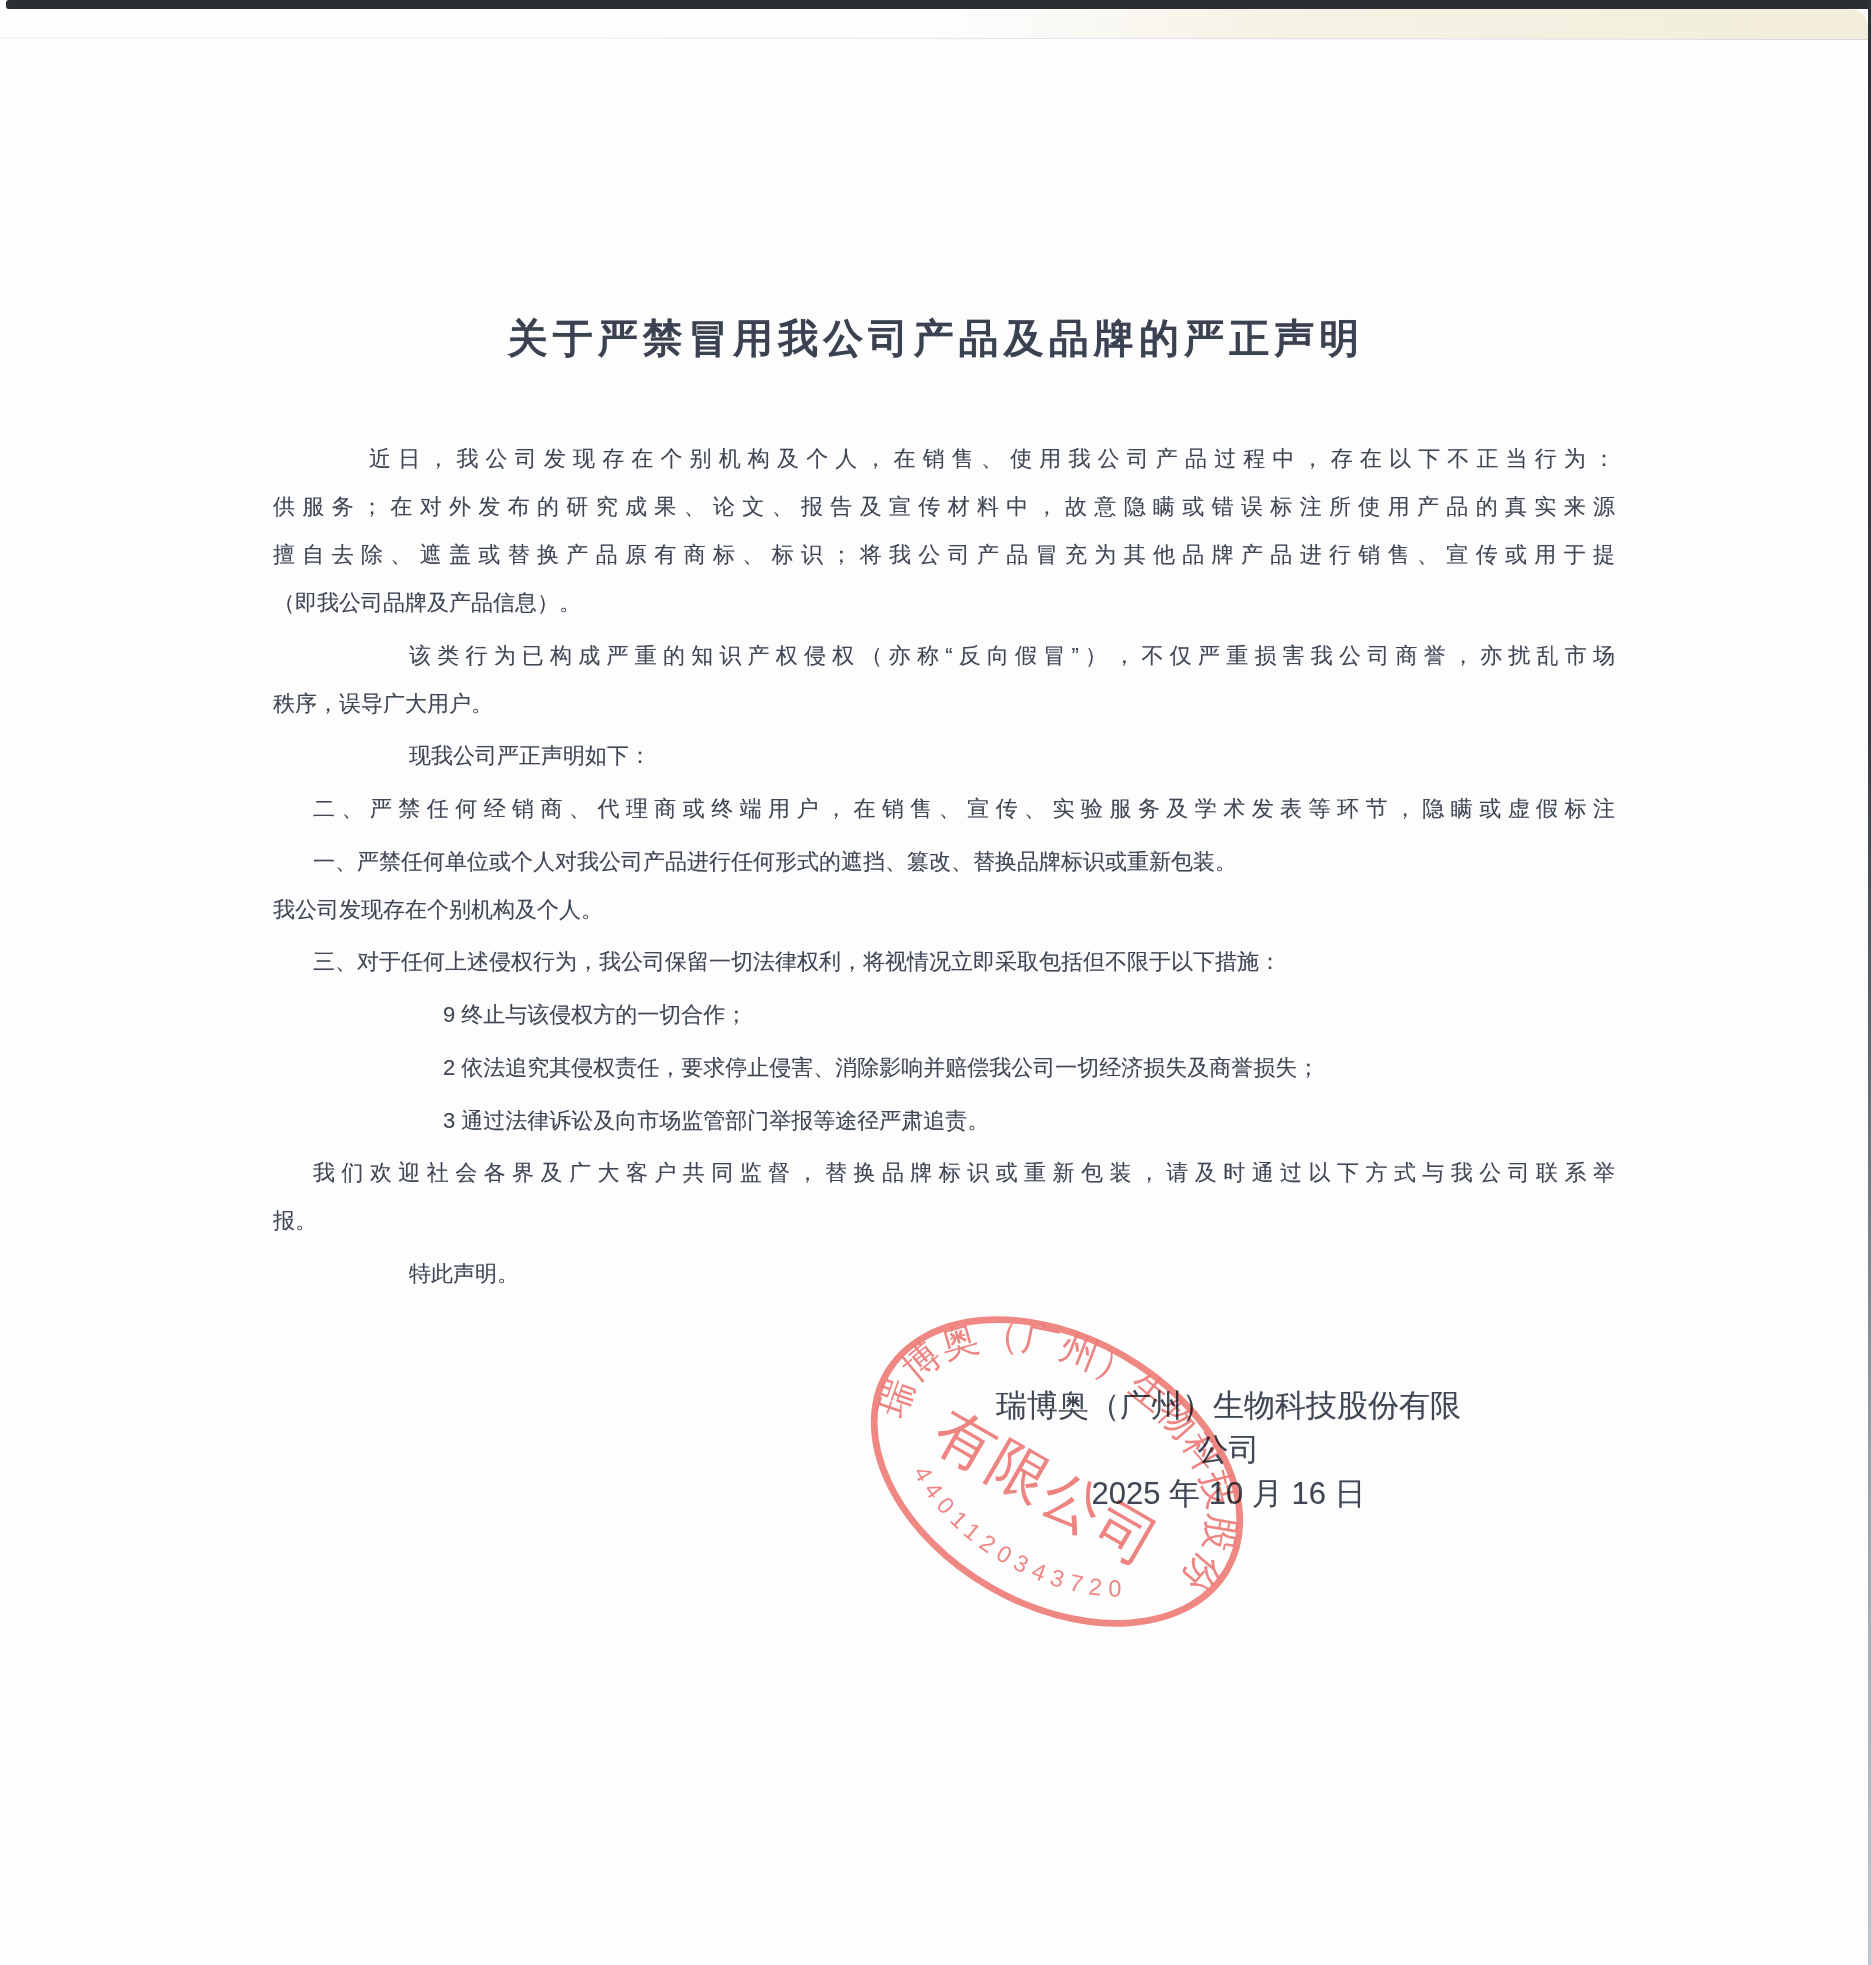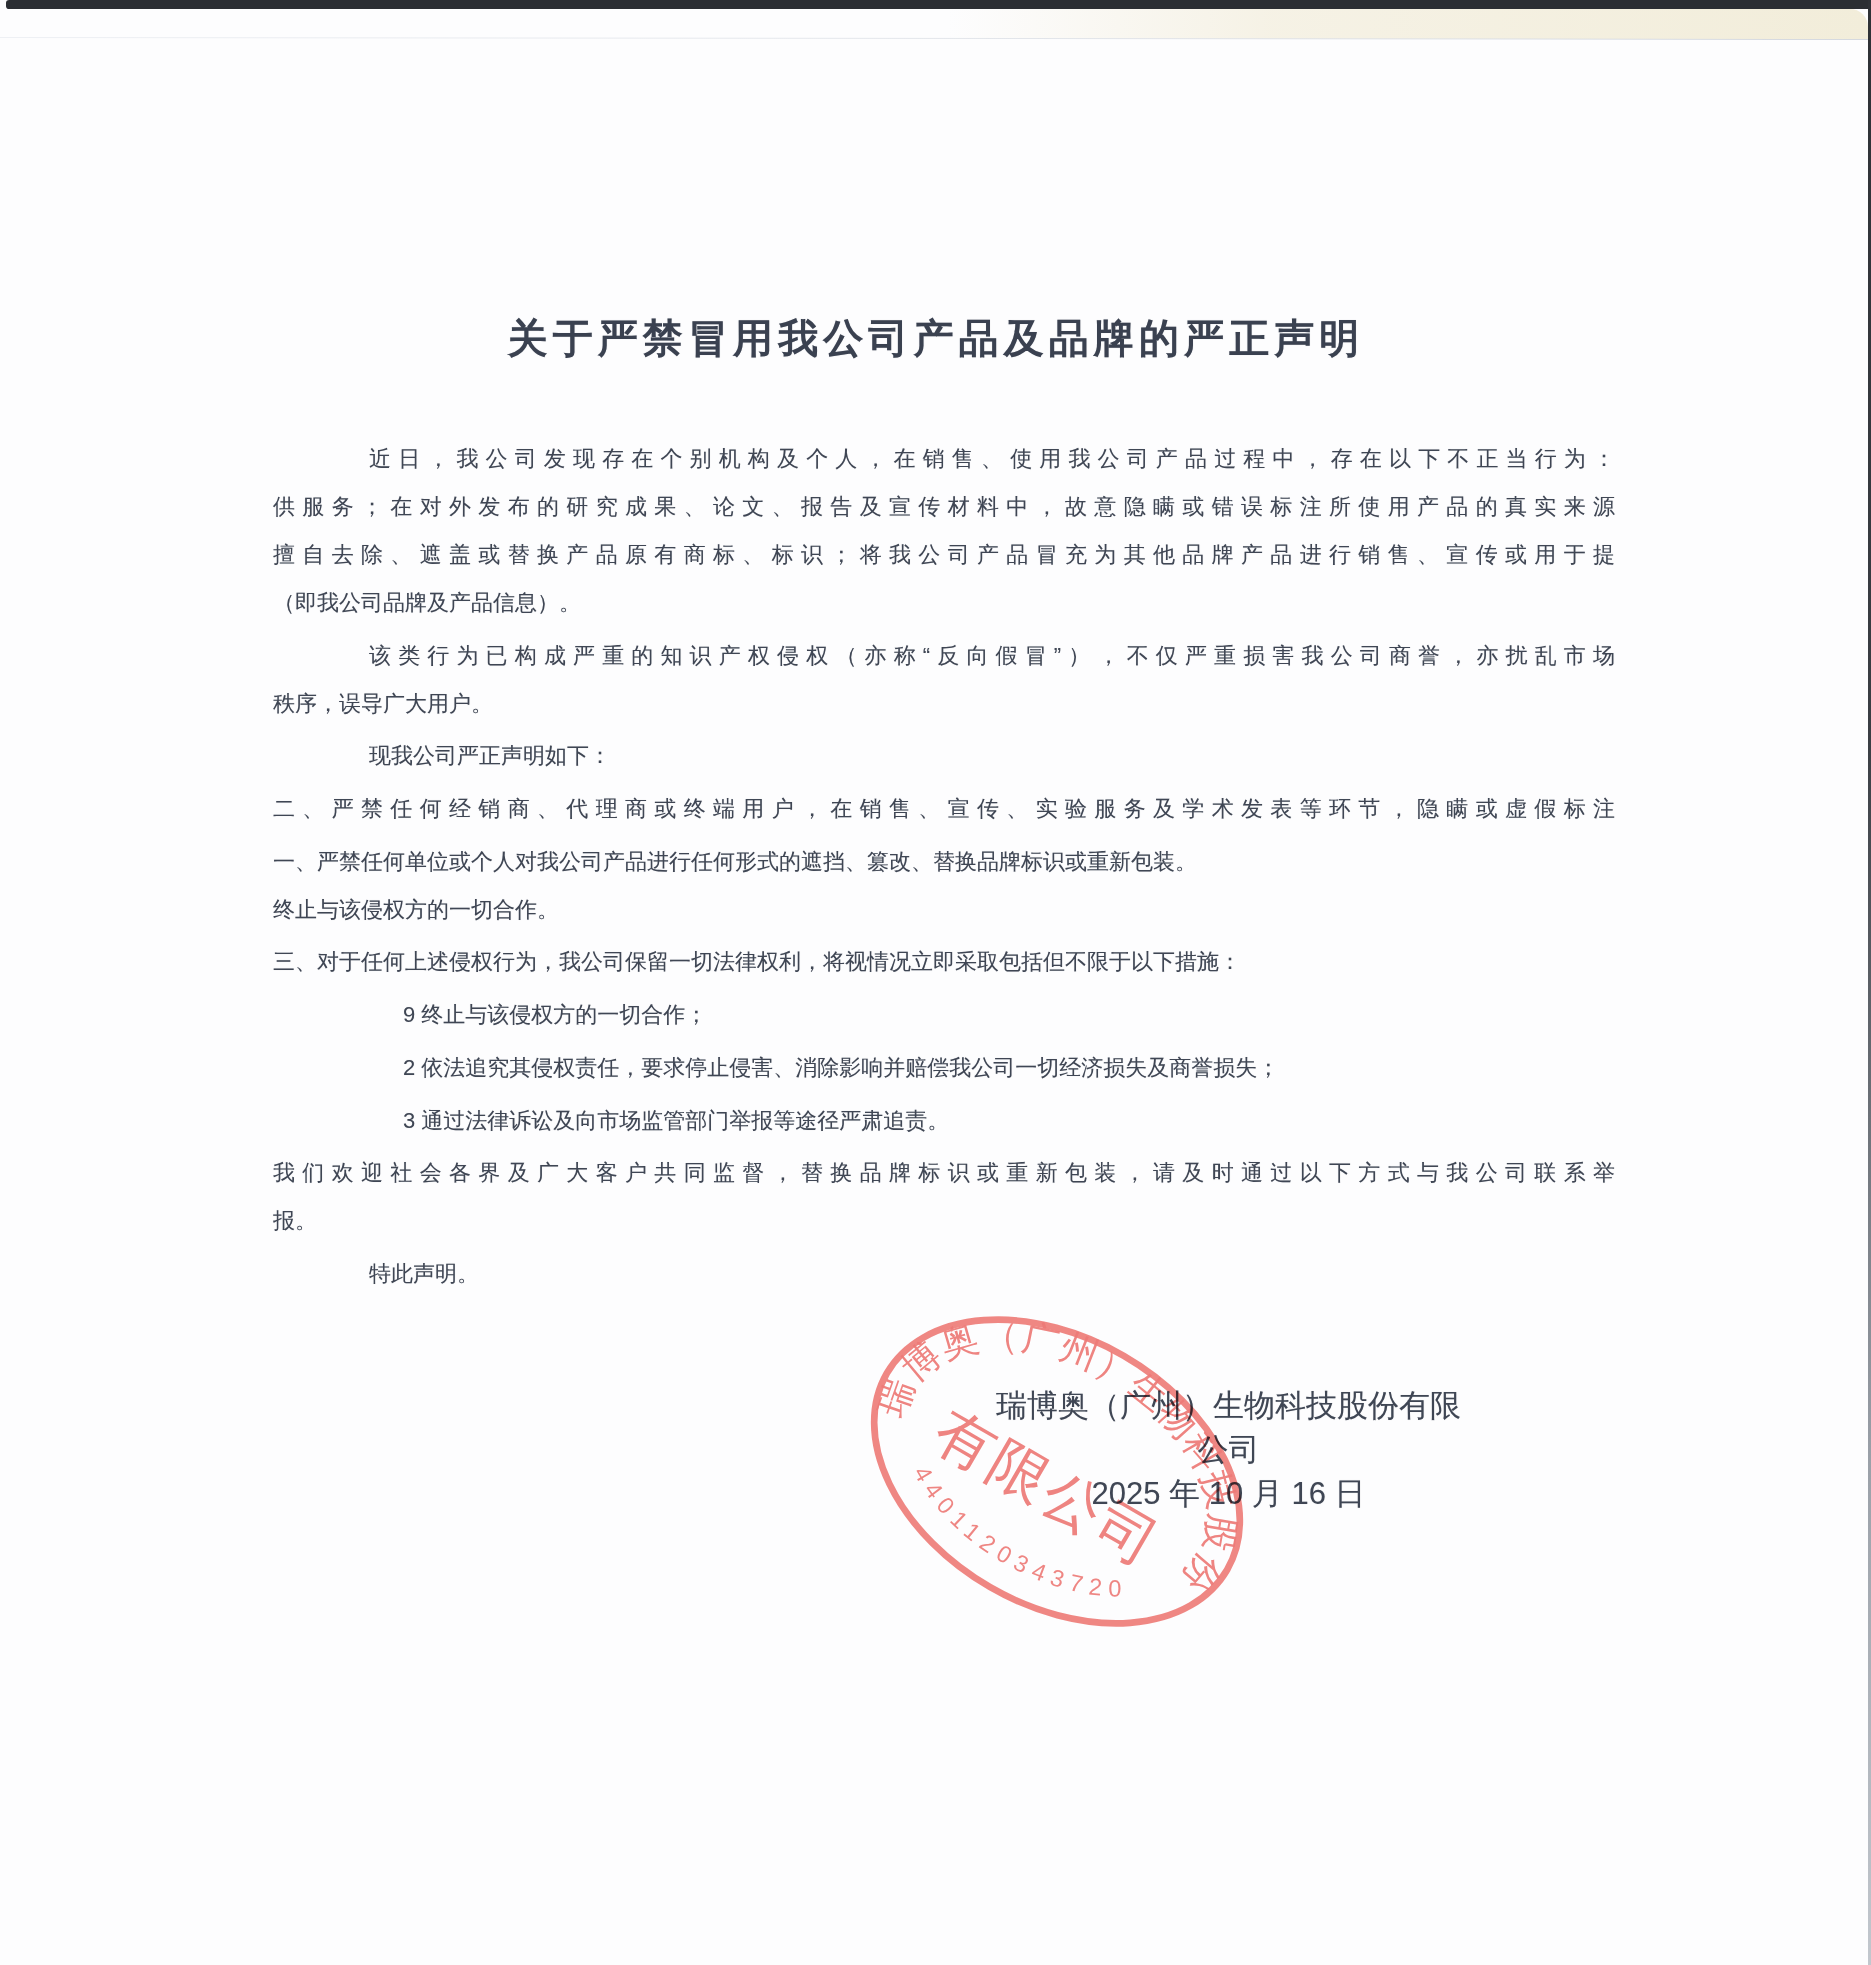--- a/index.html
+++ b/index.html
@@ -20,21 +20,21 @@
   
   .ink{color:#3f4654;text-shadow:0 0 0.8px rgba(62,70,84,.28);}
   .doc-title{position:absolute;top:311px;left:0;right:0;text-align:center;
     font-size:40px;letter-spacing:5.1px;font-weight:600;color:#3a4150;
     text-shadow:0 0 0.8px rgba(55,63,78,.35);}
   .body-text{position:absolute;top:435px;left:273px;right:257px;font-size:22px;}
   .l{min-height:48px;line-height:48px;}
   .fill{text-align:justify;text-align-last:justify;text-justify:inter-character;}
   .ind{padding-left:96px;}
   .sub{padding-left:130px;}
-  .mt{margin-top:4.7px;}
+  .mt{margin-top:4.7px;margin-left:40px;}
   .signature{position:absolute;left:981px;top:1384px;width:495px;text-align:center;font-size:31px;}
   .signature .l{line-height:44px;}
   
   .stamp{position:absolute;left:821px;top:1275px;width:472px;height:393px;
     mix-blend-mode:multiply;opacity:.88;}
 </style>
 </head>
 <body>
 
 <div class="page">
@@ -49,21 +49,21 @@
   <div class="body-text ink">
     <div class="l ind fill">近日，我公司发现存在个别机构及个人，在销售、使用我公司产品过程中，存在以下不正当行为：</div>
     <div class="l fill">供服务；在对外发布的研究成果、论文、报告及宣传材料中，故意隐瞒或错误标注所使用产品的真实来源</div>
     <div class="l fill">擅自去除、遮盖或替换产品原有商标、标识；将我公司产品冒充为其他品牌产品进行销售、宣传或用于提</div>
     <div class="l">（即我公司品牌及产品信息）。</div>
     <div class="l ind fill mt">该类行为已构成严重的知识产权侵权（亦称“反向假冒”），不仅严重损害我公司商誉，亦扰乱市场</div>
     <div class="l">秩序，误导广大用户。</div>
     <div class="l ind mt">现我公司严正声明如下：</div>
     <div class="l fill mt">二、严禁任何经销商、代理商或终端用户，在销售、宣传、实验服务及学术发表等环节，隐瞒或虚假标注</div>
     <div class="l mt">一、严禁任何单位或个人对我公司产品进行任何形式的遮挡、篡改、替换品牌标识或重新包装。</div>
-    <div class="l">终止与该侵权方的一切合作。</div>
+    <div class="l">我公司发现存在个别机构及个人。</div>
     <div class="l mt">三、对于任何上述侵权行为，我公司保留一切法律权利，将视情况立即采取包括但不限于以下措施：</div>
     <div class="l sub mt">9  终止与该侵权方的一切合作；</div>
     <div class="l sub mt">2  依法追究其侵权责任，要求停止侵害、消除影响并赔偿我公司一切经济损失及商誉损失；</div>
     <div class="l sub mt">3  通过法律诉讼及向市场监管部门举报等途径严肃追责。</div>
     <div class="l fill mt">我们欢迎社会各界及广大客户共同监督，替换品牌标识或重新包装，请及时通过以下方式与我公司联系举</div>
     <div class="l">报。</div>
     <div class="l ind mt">特此声明。</div>
   </div>
 
   <div class="signature ink">

